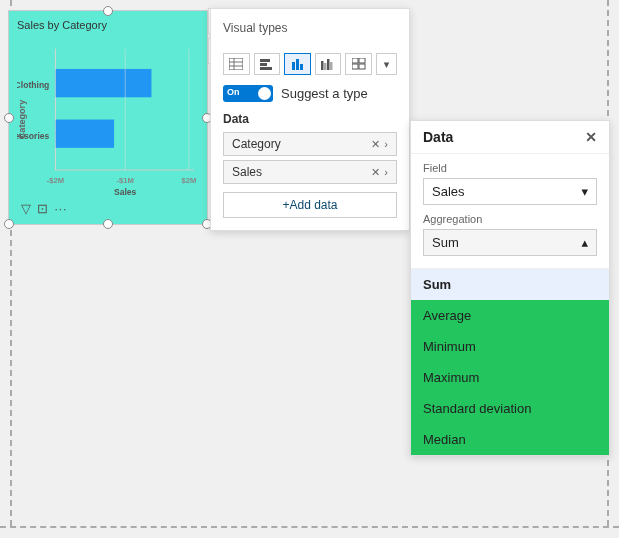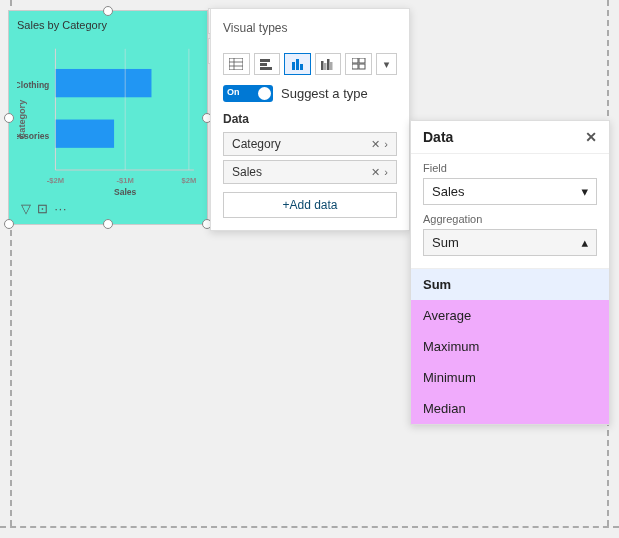--- a/index.html
+++ b/index.html
@@ -252,21 +252,21 @@
       background: #f5f5f5;
     }
     .ddp-dropdown-list {
       border-top: 1px solid #eee;
     }
     .ddp-dropdown-item {
       padding: 8px 12px;
       font-size: 13px;
       color: #222;
       cursor: pointer;
-      background: #f0abfc;
+      background: #22c55e;
     }
     .ddp-dropdown-item.selected {
       background: #e8f0fe;
       font-weight: 600;
     }
 
     
     .dashed-bottom {
       position: absolute;
       bottom: 0;
@@ -447,17 +447,18 @@
     <div class="ddp-field-label">Aggregation</div>
     <div class="ddp-select ddp-select-open">
       <span>Sum</span>
       <span>▴</span>
     </div>
   </div>
 
   <div class="ddp-dropdown-list">
     <div class="ddp-dropdown-item selected">Sum</div>
     <div class="ddp-dropdown-item">Average</div>
+    <div class="ddp-dropdown-item">Minimum</div>
     <div class="ddp-dropdown-item">Maximum</div>
-    <div class="ddp-dropdown-item">Minimum</div>
+    <div class="ddp-dropdown-item">Standard deviation</div>
     <div class="ddp-dropdown-item">Median</div>
   </div>
 </div>
 
 </body></html>

